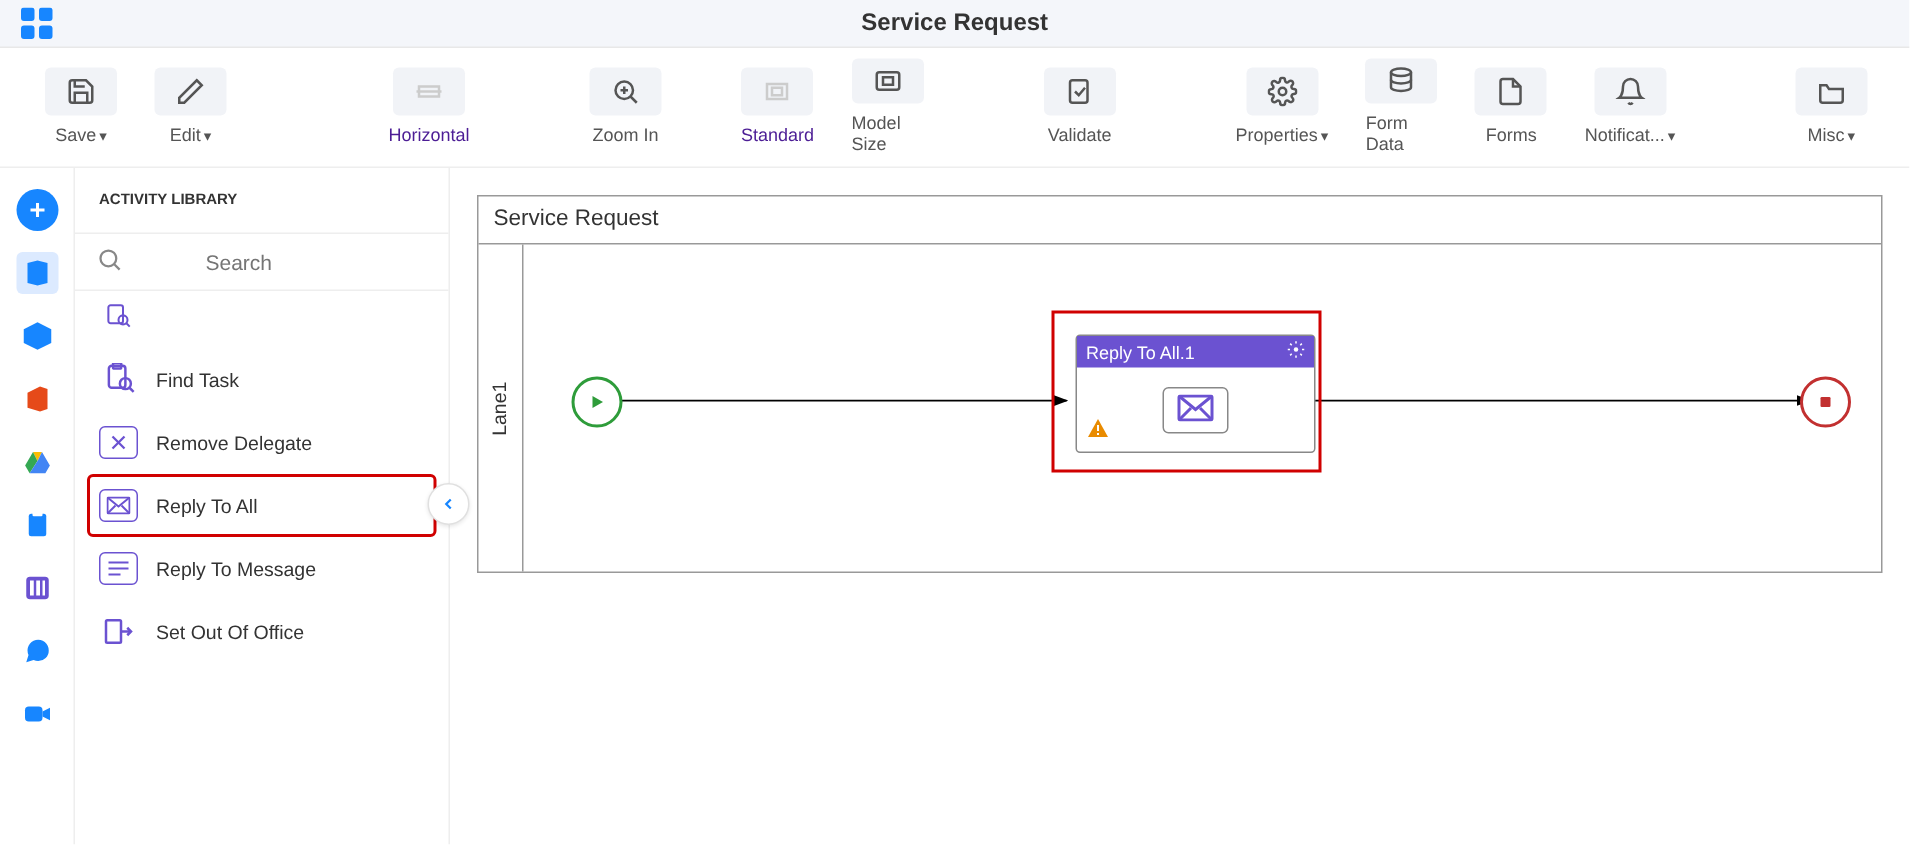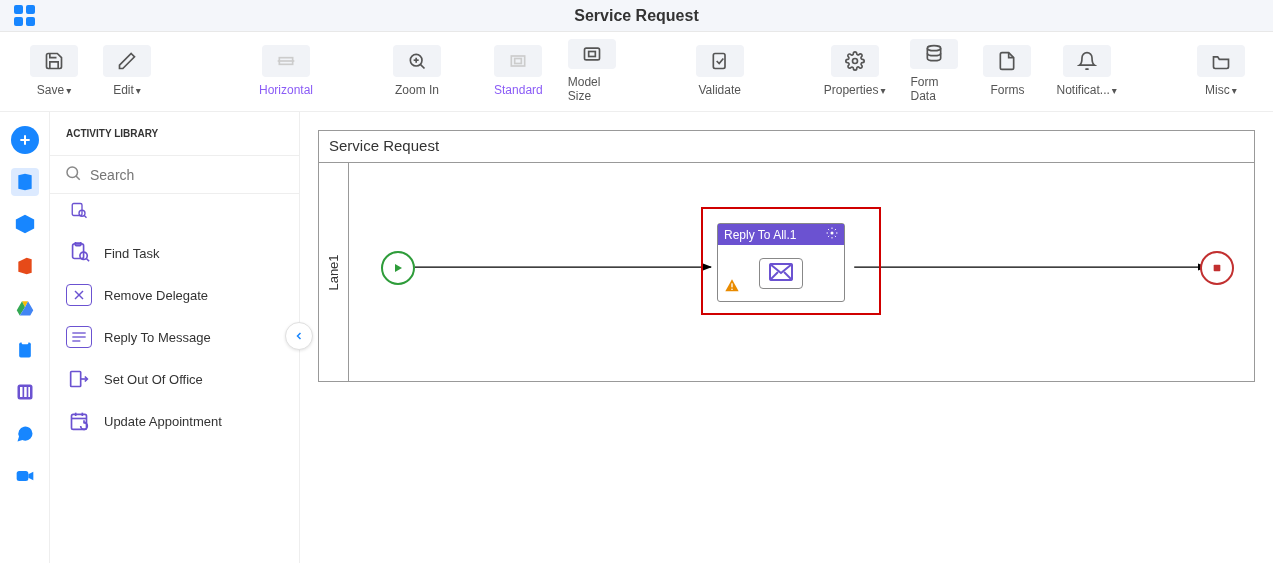--- a/index.html
+++ b/index.html
@@ -2,45 +2,45 @@
 <html><head>
 <meta charset="utf-8">
 <style>
   * { box-sizing: border-box; margin: 0; padding: 0; }
   body { font-family: Arial, Helvetica, sans-serif; font-size: 13px; color: #333; background: #fff; width: 1273px; height: 563px; overflow: hidden; }
   .header { height: 32px; background: #f4f6fa; display: flex; align-items: center; border-bottom: 1px solid #e8e8e8; position: relative; }
   .header-logo { width: 50px; display:flex; align-items:center; justify-content:center; }
   .header-title { position:absolute; left:0; right:0; text-align:center; font-size: 16px; font-weight:600; color:#333; pointer-events:none;}
   .toolbar { height: 80px; display:flex; align-items:flex-end; padding: 8px 30px 8px 30px; gap: 25px; border-bottom:1px solid #eee; background:#fff;}
   .toolbar .tbtn { display:flex; flex-direction:column; align-items:center; justify-content:center; width:70px; height:64px; border-radius:4px; cursor:pointer; color:#555; font-size:12px; }
-  .toolbar .tbtn.disabled { color:#8b5cf6; cursor:default;margin-left:28px; }
+  .toolbar .tbtn.disabled { color:#4c1d95; cursor:default;margin-left:28px; }
   .toolbar .tbtn .ticon { height:32px; width:48px; background:#f1f3f7; border-radius:4px; display:flex; align-items:center; justify-content:center; margin-bottom:6px;}
   .toolbar .bigspacer { flex: 0 0 30px; }
   .main { display:flex; height: calc(563px - 32px - 80px); }
   .railbar { width:50px; background:#fff; border-right:1px solid #eee; display:flex; flex-direction:column; align-items:center; padding-top:14px; gap:14px;}
   .railbar .ritem { width:28px; height:28px; border-radius:4px; display:flex; align-items:center; justify-content:center; cursor:pointer;}
   .sidebar { width:250px; border-right:1px solid #eee; display:flex; flex-direction:column; position:relative;}
   .sidebar-title { padding:16px; font-weight:700; font-size:10px; color:#333; border-bottom:1px solid #eee;}
   .searchwrap { padding:8px 14px; border-bottom:1px solid #eee; display:flex; align-items:center; gap:8px;}
-  .searchwrap input { border:none; outline:none; font-size:14px; color:#555; width:100%; background:transparent;}
+  .searchwrap input { border:none; outline:none; font-size:14px; color:#555; width:100%; background:transparent;margin-left:47px;}
   .alist { flex:1; overflow:auto; padding:6px 8px;}
   .alist .aitem { display:flex; align-items:center; gap:12px; padding:10px 8px; border-radius:4px; cursor:grab; color:#333;text-align:center;}
   .alist .aitem.selected { border:2px solid #d00000; padding:8px 6px;}
   .alist .aitem .aicon { width:26px; height:22px; border:1.5px solid #6b52d1; border-radius:4px; display:flex; align-items:center; justify-content:center;}
   .collapse-handle { position:absolute; right:-14px; top:210px; width:28px; height:28px; border-radius:50%; background:#fff; border:1px solid #e0e0e0; display:flex; align-items:center; justify-content:center; cursor:pointer; box-shadow:0 1px 3px rgba(0,0,0,0.1);}
   .canvaswrap { flex:1; padding:18px; background:#fff; overflow:auto;}
   .canvas { border:1px solid #999; height:252px; position:relative; background:#fff;}
   .canvas-title { position:absolute; left:0; right:0; top:0; height:32px; border-bottom:1px solid #999; padding:6px 10px; font-size:15px; color:#333;}
   .lanewrap { position:absolute; left:0; right:0; top:32px; bottom:0; display:flex;}
   .lanelabel { width:30px; border-right:1px solid #999; display:flex; align-items:center; justify-content:center;}
   .lanelabel span { transform: rotate(-90deg); font-size:13px; color:#333;}
   .lanebody { flex:1; position:relative;}
   .startnode { position:absolute; left:32px; top:88px; width:34px; height:34px; border:2px solid #2e9c3a; border-radius:50%; background:#fff; display:flex; align-items:center; justify-content:center;}
   .endnode { position:absolute; right:20px; top:88px; width:34px; height:34px; border:2px solid #c23030; border-radius:50%; background:#fff; display:flex; align-items:center; justify-content:center;}
-  .activitybox { position:absolute; left:368px; top:60px; width:128px; border:1px solid #888; border-radius:3px; background:#fff;}
+  .activitybox { position:absolute; left:368px; top:60px; width:160px; border:1px solid #888; border-radius:3px; background:#fff;}
   .activitybox .abheader { background:#6b52d1; color:#fff; font-size:12px; padding:3px 6px; display:flex; align-items:center; justify-content:space-between;}
   .activitybox .abbody { height:56px; display:flex; align-items:center; justify-content:center; position:relative;}
   .activitybox-outline { position:absolute; left:352px; top:44px; width:180px; height:108px; border:2px solid #d00000; pointer-events:none;}
   svg.flowlines { position:absolute; left:0; top:0; width:100%; height:100%; pointer-events:none;}
   .chev { font-size:10px; margin-left:2px; color:#555;}
 </style>
 </head>
 <body>
 
 <div class="header">
@@ -264,52 +264,50 @@
       </div>
       <div class="aitem">
         <div class="aicon">
             <svg width="14" height="12" viewBox="0 0 24 24" fill="none" stroke="#6b52d1" stroke-width="3">
               <line x1="4" y1="4" x2="20" y2="20"></line>
               <line x1="20" y1="4" x2="4" y2="20"></line>
             </svg>
           </div>
         <span>Remove Delegate</span>
       </div>
+      <div class="aitem selected">
+        <div class="aicon">
+            <svg width="16" height="12" viewBox="0 0 24 18" fill="none" stroke="#6b52d1" stroke-width="2">
+              <rect x="1" y="1" width="22" height="16" rx="1"></rect>
+              <polyline points="1,1 12,10 23,1"></polyline>
+              <line x1="1" y1="17" x2="9" y2="9"></line>
+              <line x1="23" y1="17" x2="15" y2="9"></line>
+            </svg>
+          </div>
+        <span>Reply To All</span>
+      </div>
       <div class="aitem">
         <div class="aicon">
             <svg width="16" height="12" viewBox="0 0 24 18" fill="none" stroke="#6b52d1" stroke-width="2">
               <line x1="2" y1="3" x2="22" y2="3"></line>
               <line x1="2" y1="9" x2="22" y2="9"></line>
               <line x1="2" y1="15" x2="14" y2="15"></line>
             </svg>
           </div>
         <span>Reply To Message</span>
       </div>
       <div class="aitem">
         <div class="aicon" style="border:none;">
             <svg width="22" height="20" viewBox="0 0 24 24" fill="none" stroke="#6b52d1" stroke-width="2">
               <rect x="2" y="3" width="12" height="18" rx="1"></rect>
               <path d="M14 12 H22"></path>
               <polyline points="19,9 22,12 19,15"></polyline>
             </svg>
           </div>
         <span>Set Out Of Office</span>
-      </div>
-      <div class="aitem">
-        <div class="aicon" style="border:none;">
-            <svg width="22" height="20" viewBox="0 0 24 24" fill="none" stroke="#6b52d1" stroke-width="2">
-              <rect x="3" y="4" width="18" height="18" rx="2"></rect>
-              <line x1="3" y1="9" x2="21" y2="9"></line>
-              <line x1="8" y1="2" x2="8" y2="6"></line>
-              <line x1="16" y1="2" x2="16" y2="6"></line>
-              <path d="M14 18 a4 4 0 1 0 4-4"></path>
-              <polyline points="18,11 18,14 21,14"></polyline>
-            </svg>
-          </div>
-        <span>Update Appointment</span>
       </div>
     </div>
     <div class="collapse-handle">
       <svg width="12" height="12" viewBox="0 0 24 24" fill="none" stroke="#1786ff" stroke-width="3">
           <polyline points="15 18 9 12 15 6"></polyline>
         </svg>
     </div>
   </div>
 
   <div class="canvaswrap">

